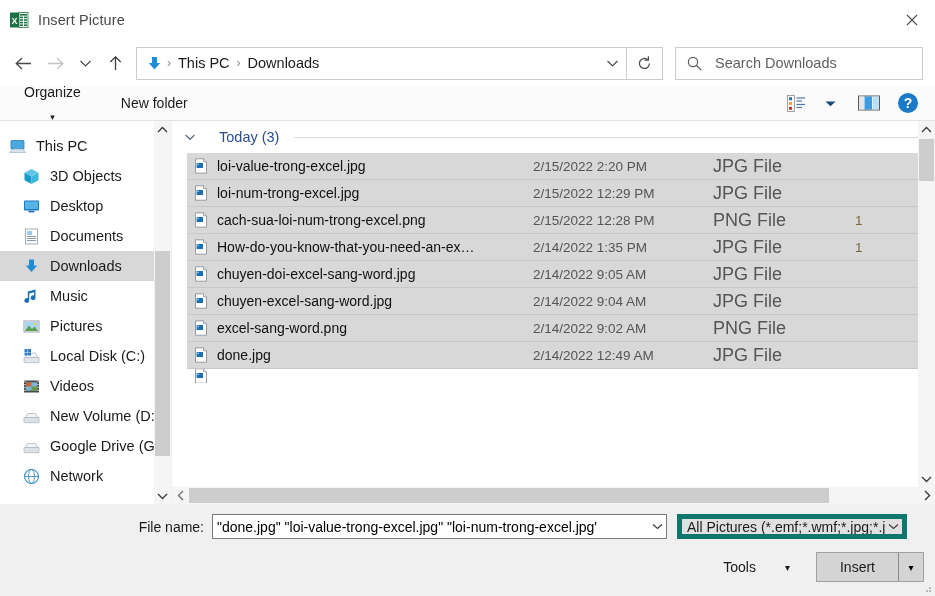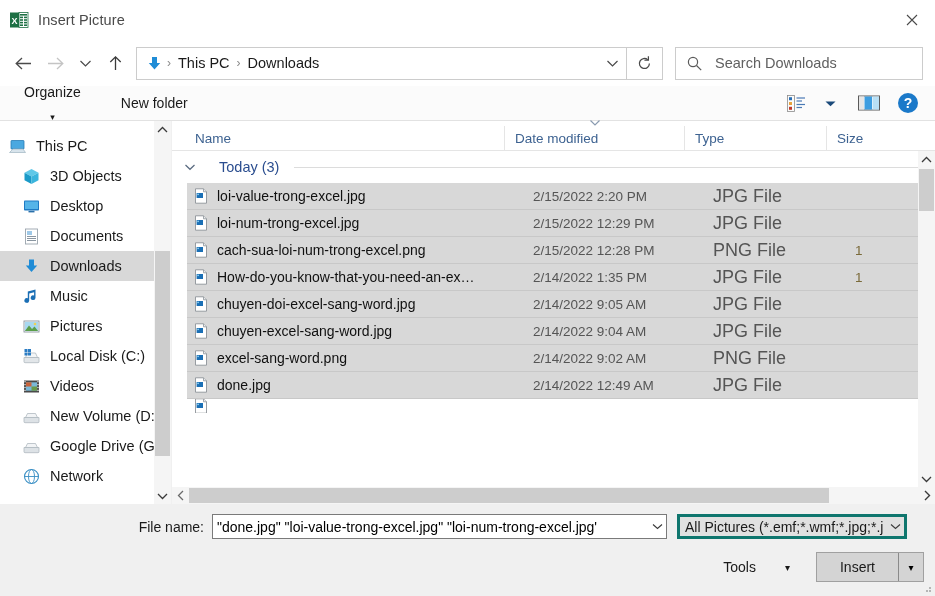--- a/index.html
+++ b/index.html
@@ -258,21 +258,21 @@
   }
   .fn-value {
     font-size: 14px; color: #000000;
     white-space: nowrap; overflow: hidden;
     flex: 1 1 auto;
   }
   .fn-chev { width: 17px; flex: 0 0 17px; display:flex; align-items:center; justify-content:center;}
   .ft-select {
     margin-left: 10px;
     width: 230px; flex: 0 0 230px; height: 25px;
-    background: #e1e1e1; border: 3px solid #0f766e;
+    background: #e1e1e1; border: 5px solid #0f766e;
     display: flex; align-items: center;
     padding-left: 5px; overflow:hidden;
   }
   .ft-value { font-size: 14px; color: #1a1a1a; white-space: nowrap; overflow:hidden; flex:1 1 auto;}
   .btn-row {
     display: flex; align-items: center; justify-content: flex-end;
     padding-top: 13px; padding-right: 11px;
     gap: 0;
   }
   .tools-btn {
@@ -582,38 +582,20 @@
         <div class="arr" style="position:absolute;bottom:0">
           <svg width="11" height="8" viewBox="0 0 11 8">
             <path d="M1 2 L5.5 6.5 L10 2" stroke="#3a3a3a" stroke-width="1.3" fill="none"></path>
           </svg>
         </div>
       </div>
     </div>
 
     <div class="filepane">
 
-      <div class="headerrow">
-        <div class="col first" style="width:332px;flex:0 0 332px">
-          <span>Name</span>
-        </div>
-        <div class="col" style="width:180px;flex:0 0 180px">
-          <svg class="sort-ind" width="13" height="8" viewBox="0 0 13 8">
-            <path d="M2 1.5 L6.5 6 L11 1.5" stroke="#8a9bb0" stroke-width="1.2" fill="none"></path>
-          </svg>
-          <span>Date modified</span>
-        </div>
-        <div class="col" style="width:142px;flex:0 0 142px">
-          <span>Type</span>
-        </div>
-        <div class="col" style="flex:1 1 auto">
-          <span>Size</span>
-        </div>
-        <div style="width:17px;flex:0 0 17px"></div>
-      </div>
 
       <div class="rows">
         <div id="rows-host">
             <div class="group-head">
               <svg width="12" height="8" viewBox="0 0 12 8">
                 <path d="M1.5 2 L6 6.3 L10.5 2" stroke="#5a6b80" stroke-width="1.2" fill="none"></path>
               </svg>
               <span class="group-label">Today (3)</span>
               <div class="group-rule"></div>
             </div>

